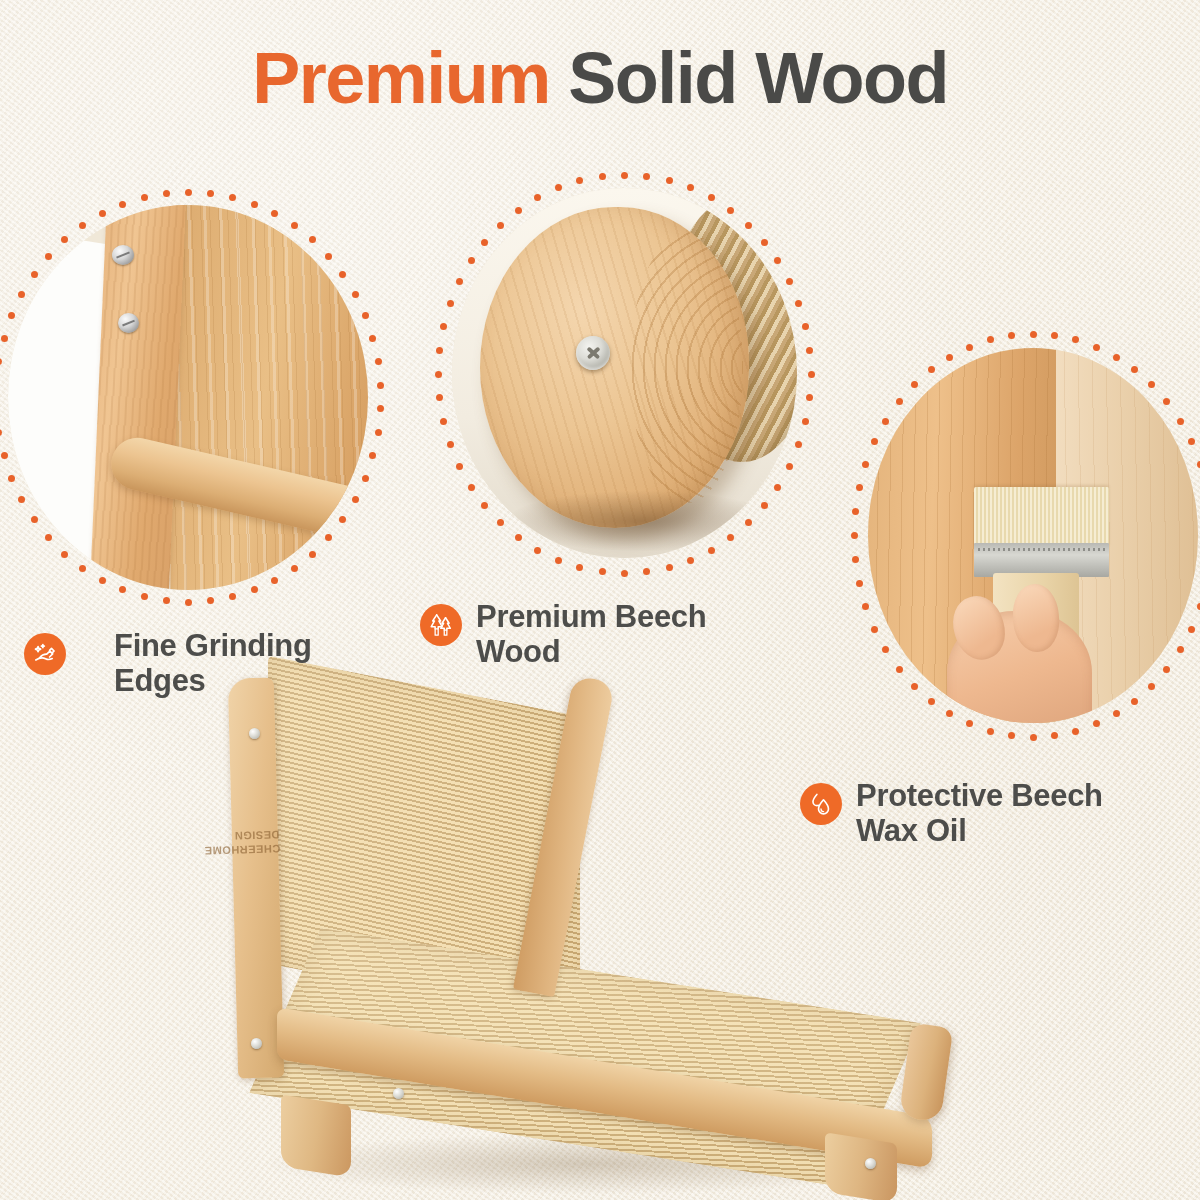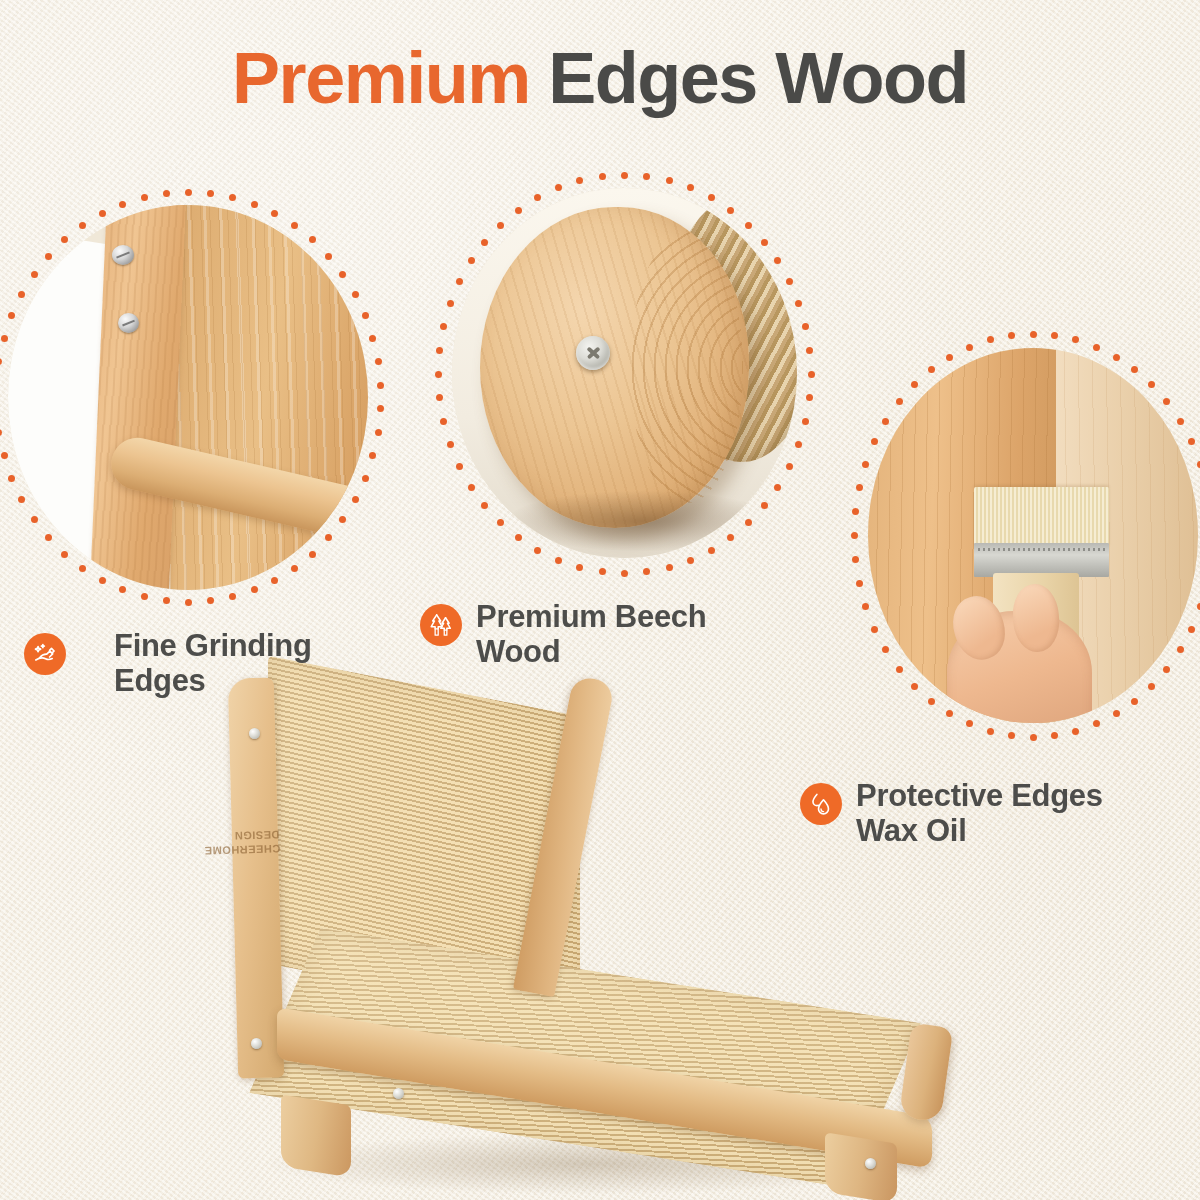--- a/index.html
+++ b/index.html
@@ -385,21 +385,21 @@
     z-index:4;
   }
 </style>
 </head>
 <body>
 
 <div id="stage">
 
   <div class="headline">
     <span class="hl-a">Premium</span>
-    <span class="hl-b">Edges Wood</span>
+    <span class="hl-b">Solid Wood</span>
   </div>
 
   <div class="photo" id="ph1">
     <div class="c1-white"></div>
     <div class="c1-back"></div>
     <div class="c1-panel"></div>
     <div class="c1-rod"></div>
     <div class="screw" id="s1a"></div>
     <div class="screw" id="s1b"></div>
   </div>
@@ -612,21 +612,21 @@
   </div>
 
   <div class="feature" id="feat3">
     <span class="fic">
       <svg width="26" height="26" viewBox="0 0 24 24" fill="none" stroke="#ffffff" stroke-width="1.5" stroke-linecap="round" stroke-linejoin="round">
         <path d="M8.2 3.2C8.2 3.2 4.6 7.3 4.6 9.9a3.6 3.6 0 0 0 3.6 3.6c.5 0 1-.1 1.4-.3"></path>
         <path d="M14.3 8.1s-4.6 5.2-4.6 8.4a4.6 4.6 0 1 0 9.2 0c0-3.2-4.6-8.4-4.6-8.4z"></path>
         <path d="M12 16.6a2.4 2.4 0 0 0 2.4 2.4" stroke-width="1.2"></path>
       </svg>
     </span>
-    <span class="ftxt">Protective Edges
+    <span class="ftxt">Protective Beech
 Wax Oil</span>
   </div>
 
   <div id="product">
     <div id="prod-shadow"></div>
     <div id="back-panel"></div>
     <div id="seat-panel"></div>
     <div id="side-right"></div>
     <div id="side-left">
       <div id="brand">CHEERHOME

